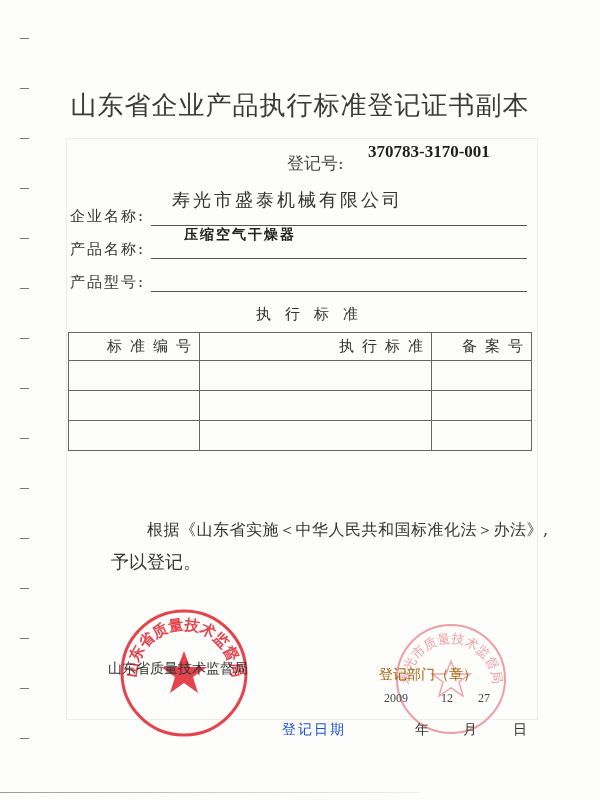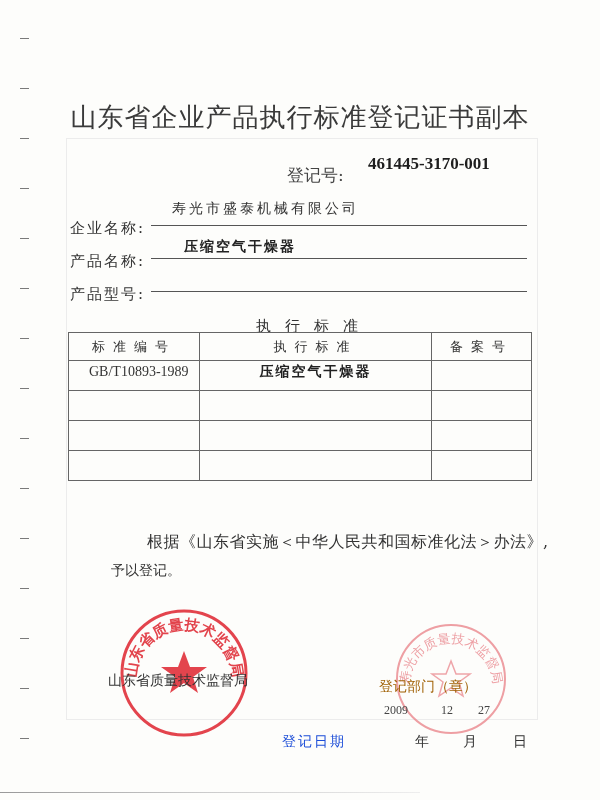--- a/index.html
+++ b/index.html
@@ -2,51 +2,51 @@
 <html><head>
 <meta charset="utf-8">
 <style>
   html, body { margin:0; padding:0; }
   body {
     width:600px; height:800px; position:relative; overflow:hidden;
     background:#fdfdfb;
     font-family:"DejaVu Serif","Liberation Serif",serif;
     color:#2a2a2a;
   }
-  .abs { position:absolute;margin-top:12px; }
+  .abs { position:absolute; }
   .margin-mark { position:absolute; left:20px; width:9px; height:1px; background:#7a7a7a; }
   .inner-frame { position:absolute; left:66px; top:138px; width:470px; height:580px; border:1px solid #ececec; }
   .title {
     left:0; width:600px; top:88px; text-align:center;
     font-family:"DejaVu Sans","Liberation Sans",sans-serif;
     font-size:26px; color:#3a3a3a; letter-spacing:1px;
   }
   .reg-label { left:287px; top:152px; font-size:17px; color:#444; }
   .reg-value { left:368px; top:142px; font-size:17px; font-weight:bold; color:#1e1e1e; font-family:"Liberation Serif",serif; }
   .field-label { left:70px; font-size:15px; color:#333; letter-spacing:2px; }
   .field-line { position:absolute; left:151px; width:376px; height:1px; background:#555; }
-  .company-value { left:172px; top:188px; font-family:"DejaVu Sans","Liberation Sans",sans-serif; font-size:14px; color:#333; letter-spacing:3px; }
+  .company-value { left:172px; top:188px; font-family:"DejaVu Sans","Liberation Sans",sans-serif; font-size:18px; color:#333; letter-spacing:3px; }
   .product-value { left:184px; top:226px; font-family:"DejaVu Sans","Liberation Sans",sans-serif; font-size:14px; font-weight:bold; color:#222; letter-spacing:2px; }
   .section-title { left:0; width:600px; top:305px; text-align:center; font-size:15px; letter-spacing:14px; color:#333; padding-left:14px; }
   table.std {
     position:absolute; left:68px; top:332px; width:464px;
     border-collapse:collapse; border:1.5px solid #555;
   }
   table.std td, table.std th {
     border:1px solid #666; padding:0; font-weight:normal;
   }
-  table.std th { height:27px; font-size:13px; letter-spacing:8px; color:#333; text-align:center; }
+  table.std th { height:27px; font-size:15px; letter-spacing:8px; color:#333; text-align:right; }
   table.std td { height:29px; vertical-align:top; }
   .col1 { width:130px; }
   .col2 { width:231px; }
   .col3 { width:99px; }
   .std-no { font-family:"Liberation Serif",serif; font-size:14px; color:#333; padding:3px 0 0 20px; display:block; white-space:nowrap; }
   .std-name { font-family:"DejaVu Sans","Liberation Sans",sans-serif; font-size:14px; font-weight:bold; text-align:center; display:block; padding-top:2px; letter-spacing:2px; color:#222; }
   .legal-text { left:147px; top:520px; font-size:16px; color:#333; letter-spacing:0.5px; }
-  .legal-text2 { left:111px; top:550px; font-size:14px; color:#333;text-align:center; }
+  .legal-text2 { left:111px; top:550px; font-size:18px; color:#333;text-align:center; }
   .authority { left:108px; top:660px; font-size:14px; color:#333; }
   .dept-label { left:379px; top:666px; font-size:14px; color:#a16207; }
   .date-year { left:384px; top:691px; font-size:12px; font-family:"Liberation Serif",serif; color:#444; }
   .date-month { left:441px; top:691px; font-size:12px; font-family:"Liberation Serif",serif; color:#444; }
   .date-day { left:478px; top:691px; font-size:12px; font-family:"Liberation Serif",serif; color:#444; }
   .reg-date-label { left:282px; top:721px; font-size:14px; color:#1d4ed8; letter-spacing:2px; }
   .ymd { top:721px; font-size:14px; color:#333; }
   .bottom-line { position:absolute; left:0; top:792px; width:420px; height:1px; background:linear-gradient(90deg,#999,#ccc,#eee); }
   .stamp { position:absolute; pointer-events:none; }
 </style>
@@ -69,21 +69,21 @@
   <div class="margin-mark" style="top:638px"></div>
   <div class="margin-mark" style="top:688px"></div>
   <div class="margin-mark" style="top:738px"></div>
 </div>
 
 <div class="inner-frame"></div>
 
 <div class="abs title">山东省企业产品执行标准登记证书副本</div>
 
 <div class="abs reg-label">登记号:</div>
-<div class="abs reg-value">461445-3170-001</div>
+<div class="abs reg-value">370783-3170-001</div>
 
 <div>
   <div class="abs company-value">寿光市盛泰机械有限公司</div>
   <div class="abs field-label" style="top:207px">企业名称:</div>
   <div class="field-line" style="top:225px"></div>
 
   <div class="abs product-value">压缩空气干燥器</div>
   <div class="abs field-label" style="top:240px">产品名称:</div>
   <div class="field-line" style="top:258px"></div>
 
@@ -92,29 +92,20 @@
 </div>
 
 <div class="abs section-title">执行标准</div>
 
 <table class="std">
   <tbody>
       <tr>
     <th class="col1">标准编号</th>
     <th class="col2">执行标准</th>
     <th class="col3">备案号</th>
-  </tr>
-  <tr>
-    <td>
-          <span class="std-no">GB/T10893-1989</span>
-        </td>
-    <td>
-          <span class="std-name">压缩空气干燥器</span>
-        </td>
-    <td><span></span></td>
   </tr>
   <tr>
     <td>
           <span class="std-no"></span>
         </td>
     <td>
           <span class="std-name"></span>
         </td>
     <td><span></span></td>
   </tr>

